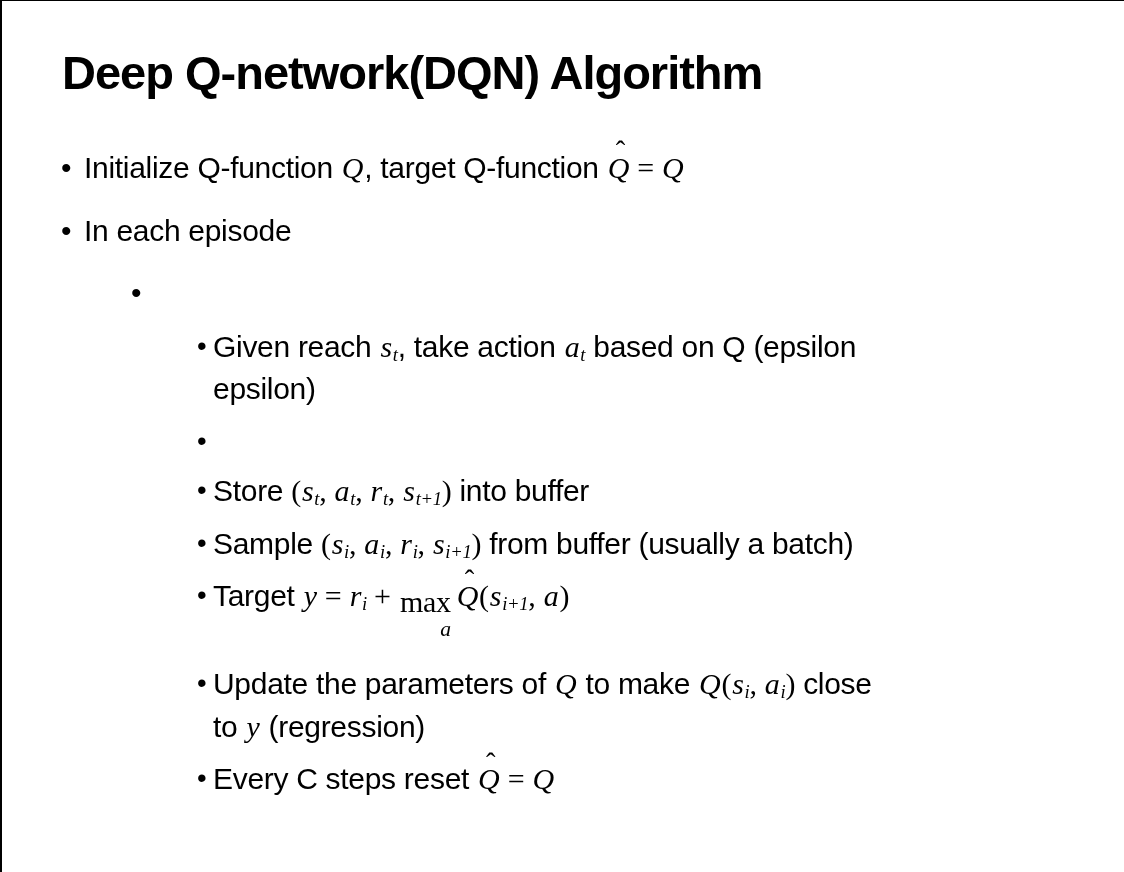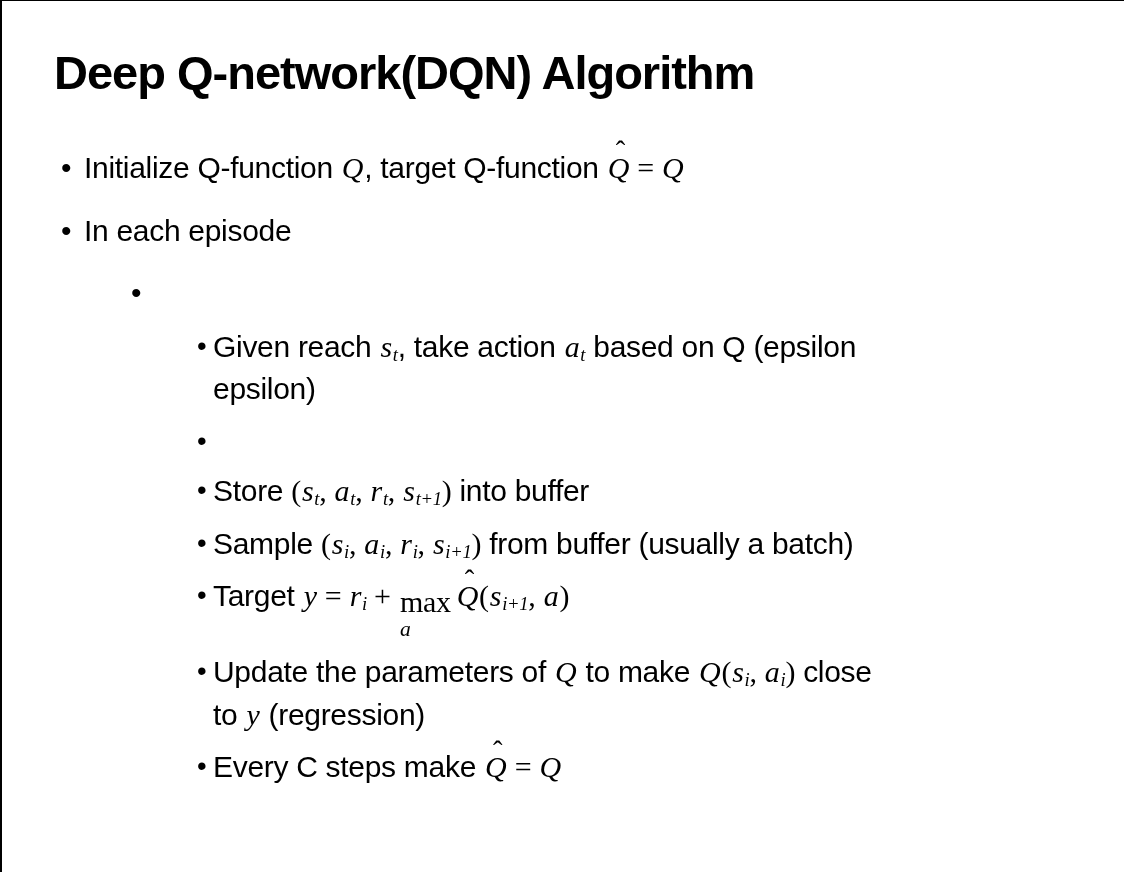--- a/index.html
+++ b/index.html
@@ -10,21 +10,21 @@
     box-sizing: border-box;
     background: #ffffff;
     border-left: 2px solid #000;
     border-top: 1px solid #000;
     overflow: hidden;
     font-family: "Liberation Sans", sans-serif;
     color: #000;
   }
   .title {
     position: absolute;
-    left: 52px;
+    left: 60px;
     top: 44px;
     font-size: 47px;
     font-weight: 700;
     letter-spacing: -1px;
     white-space: nowrap;
   }
   .content {
     position: absolute;
     left: 0;
     top: 146px;
@@ -56,24 +56,24 @@
     top: -0.30em;
     left: 58%;
     transform: translateX(-50%);
     font-family: "Liberation Serif", serif;
     font-style: normal;
     font-size: 0.95em;
     line-height: 1;
   }
   .maxop {
     display: inline-block;
-    text-align: left;
+    text-align: right;
     vertical-align: -1.0em;
     line-height: 1.05;
-    margin: 0 5px 0 2px;
+    margin: 0 5px 12px 2px;
   }
   .maxop .mtop { display: block; font-family: "Liberation Serif", serif; }
   .maxop .mbot { display: block; font-family: "Liberation Serif", serif;
                  font-style: italic; font-size: 0.72em; margin-top: 0.02em; }
 </style>
 </head>
 <body>
 
 <div class="slide">
   <div class="title">Deep Q-network(DQN) Algorithm</div>
@@ -107,16 +107,16 @@
       <div class="bullet b-l3">
         <span class="marker">•</span>
         <span class="btext"><span class="t">Target </span><span class="mv">y</span><span class="mm"> = </span><span class="vs"><span class="mv">r</span><span class="ms">i</span></span><span class="mm"> + </span><span class="maxop"><span class="mtop">max</span><span class="mbot">a</span></span><span class="hatw"><span class="hat">ˆ</span><span class="mv">Q</span></span><span class="mm">(</span><span class="vs"><span class="mv">s</span><span class="ms">i+1</span></span><span class="mm">, </span><span class="mv">a</span><span class="mm">)</span></span>
       </div>
       <div class="bullet b-l3">
         <span class="marker">•</span>
         <span class="btext"><span class="t">Update the parameters of </span><span class="mv">Q</span><span class="t"> to make </span><span class="mv">Q</span><span class="mm">(</span><span class="vs"><span class="mv">s</span><span class="ms">i</span></span><span class="mm">, </span><span class="vs"><span class="mv">a</span><span class="ms">i</span></span><span class="mm">)</span><span class="t"> close</span><br><span class="t">to </span><span class="mv">y</span><span class="t"> (regression)</span></span>
       </div>
       <div class="bullet b-l3">
         <span class="marker">•</span>
-        <span class="btext"><span class="t">Every C steps make </span><span class="hatw"><span class="hat">ˆ</span><span class="mv">Q</span></span><span class="mm"> = </span><span class="mv">Q</span></span>
+        <span class="btext"><span class="t">Every C steps reset </span><span class="hatw"><span class="hat">ˆ</span><span class="mv">Q</span></span><span class="mm"> = </span><span class="mv">Q</span></span>
       </div>
     </div>
 </div>
 
 </body></html>

